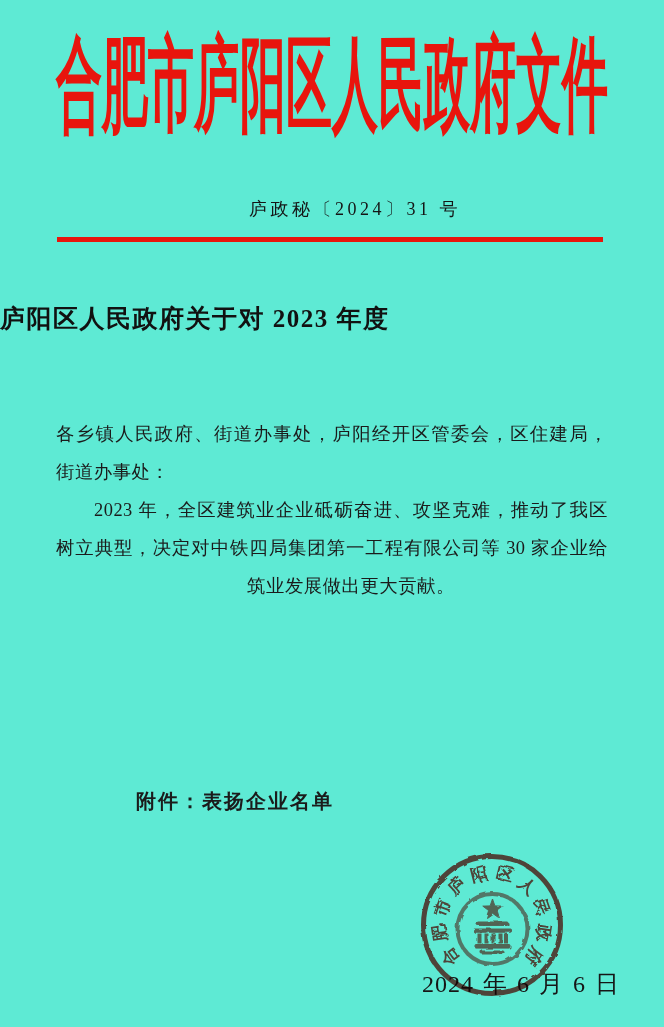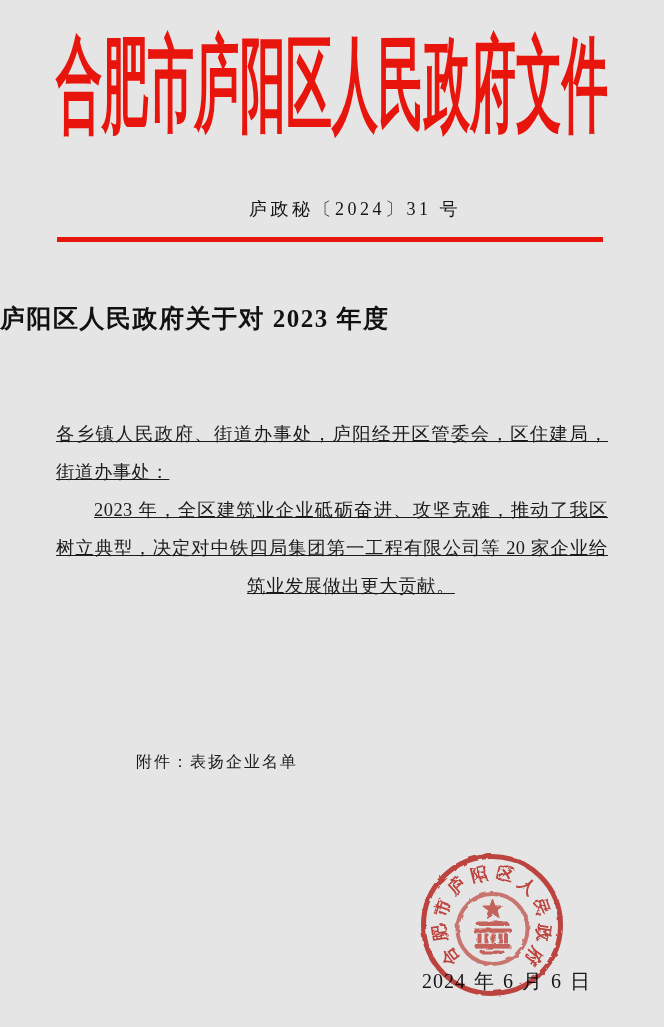--- a/index.html
+++ b/index.html
@@ -1,19 +1,19 @@
 <!DOCTYPE html>
 <html><head>
 <meta charset="utf-8">
 <style>
   html,body{margin:0;padding:0;background:#ffffff;}
   .page{
     position:relative;
     width:664px;height:1027px;
-    background:#e5e5e5;
+    background:#5eead4;
     overflow:hidden;
     font-family:"Liberation Serif","DejaVu Serif",serif;
     color:#1d1d1d;
   }
   
   .letterhead{
     position:absolute;
     top:34px;left:56px;width:552px;
     font-size:46px;line-height:46px;
     font-weight:bold;
@@ -55,43 +55,43 @@
   .body-text{
     position:absolute;
     top:415px;left:56px;width:552px;
     font-size:18.4px;
     color:#1b1b1b;
   }
   .body-line{
     height:38px;line-height:38px;
     white-space:nowrap;
     letter-spacing:0.5px;
-    text-decoration:underline;
   }
   .body-line.fill{
     text-align:justify;
     text-align-last:justify;
     white-space:normal;
     overflow:hidden;
   }
   .body-line.indent{padding-left:38px;text-align:center;}
   .body-line.indent.fill{padding-left:38px;width:514px;}
   
   .attachment{
     position:absolute;
-    top:752px;left:136px;
-    font-size:16px;
+    top:788px;left:136px;
+    font-size:20px;
     letter-spacing:2px;
     color:#1b1b1b;
+    font-weight:bold;
   }
   
   .issue-date{
     position:absolute;
     top:968px;left:422px;
-    font-size:20px;
+    font-size:24px;
     letter-spacing:1px;
     word-spacing:2px;
     color:#161616;
     z-index:2;
   }
   
   .seal{
     position:absolute;
     top:845px;left:418px;
     width:150px;height:160px;
@@ -116,21 +116,21 @@
   <div class="red-line"></div>
 
   <div class="doc-title">
     <div>庐阳区人民政府关于对 2023 年度</div>
   </div>
 
   <div class="body-text">
     <div class="body-line fill">各乡镇人民政府、街道办事处，庐阳经开区管委会，区住建局，</div>
     <div class="body-line">街道办事处：</div>
     <div class="body-line indent fill">2023 年，全区建筑业企业砥砺奋进、攻坚克难，推动了我区</div>
-    <div class="body-line fill">树立典型，决定对中铁四局集团第一工程有限公司等 20 家企业给</div>
+    <div class="body-line fill">树立典型，决定对中铁四局集团第一工程有限公司等 30 家企业给</div>
     <div class="body-line indent">筑业发展做出更大贡献。</div>
   </div>
 
   <div class="attachment">附件：表扬企业名单</div>
 
   <div class="issue-date">2024 年 6 月 6 日</div>
 
   <svg class="seal" viewBox="0 0 150 160" xmlns="http://www.w3.org/2000/svg">
     <defs>
       <filter id="stamp-rough" x="-10%" y="-10%" width="120%" height="120%">

